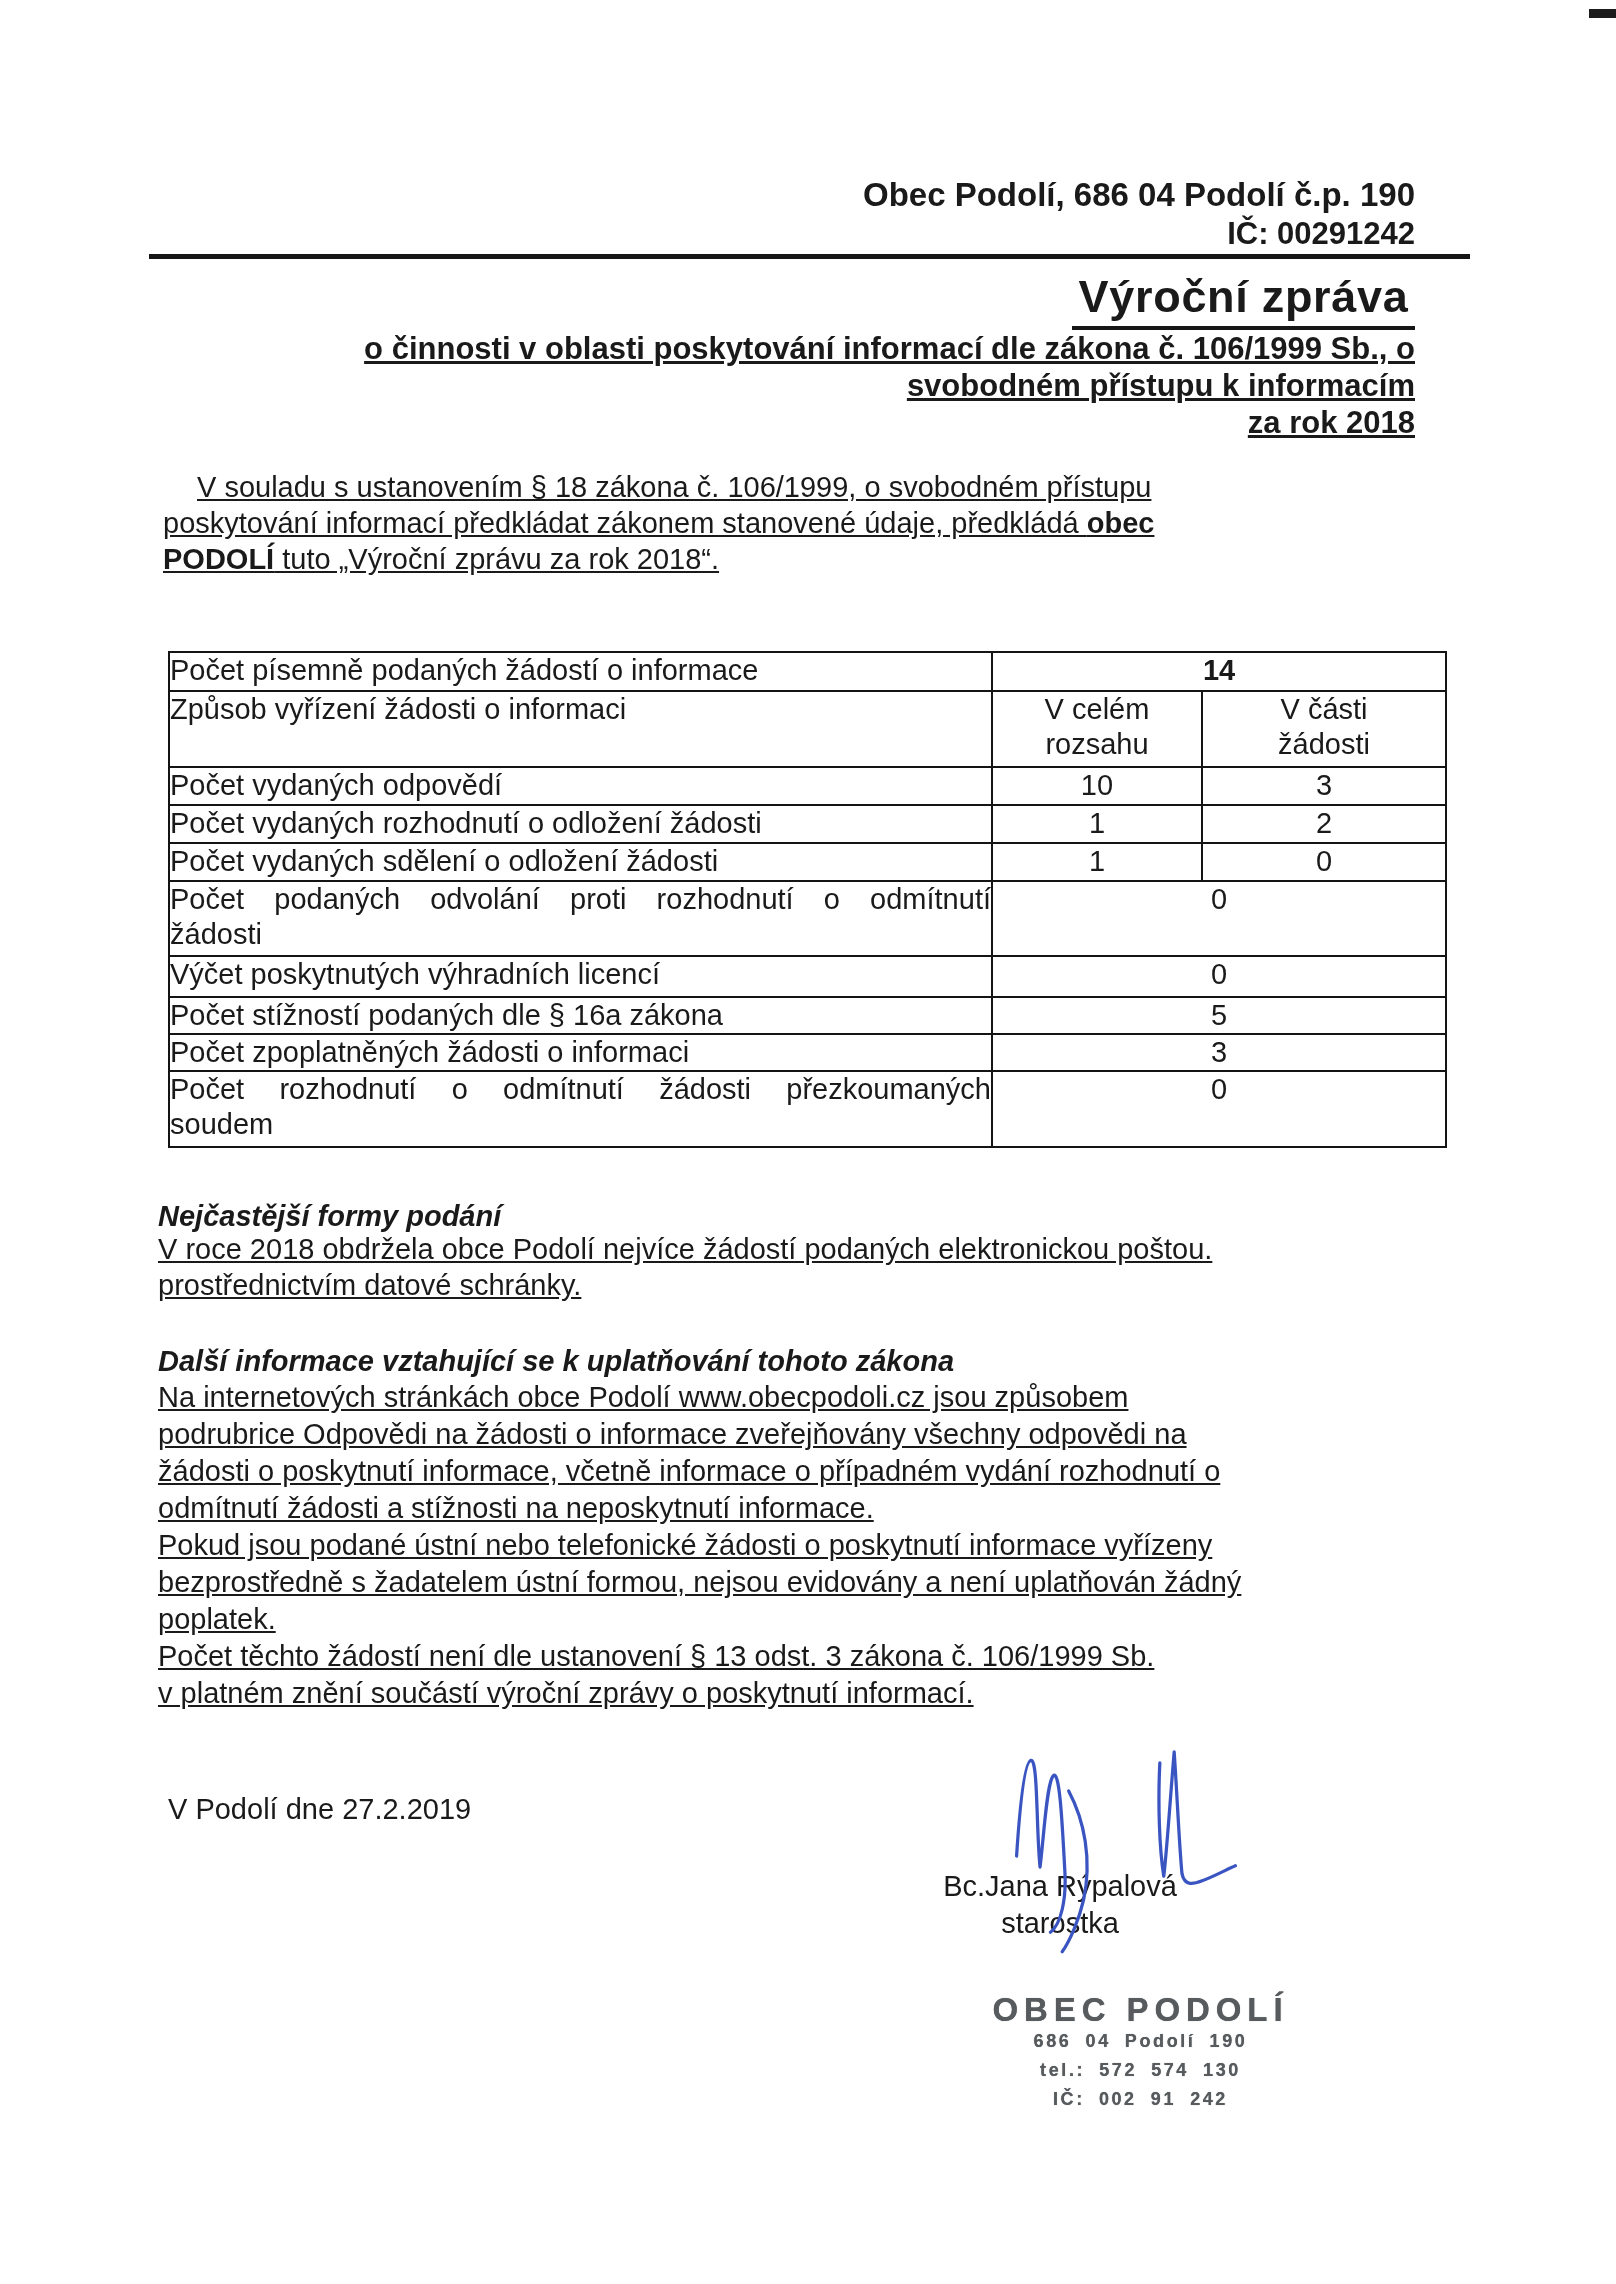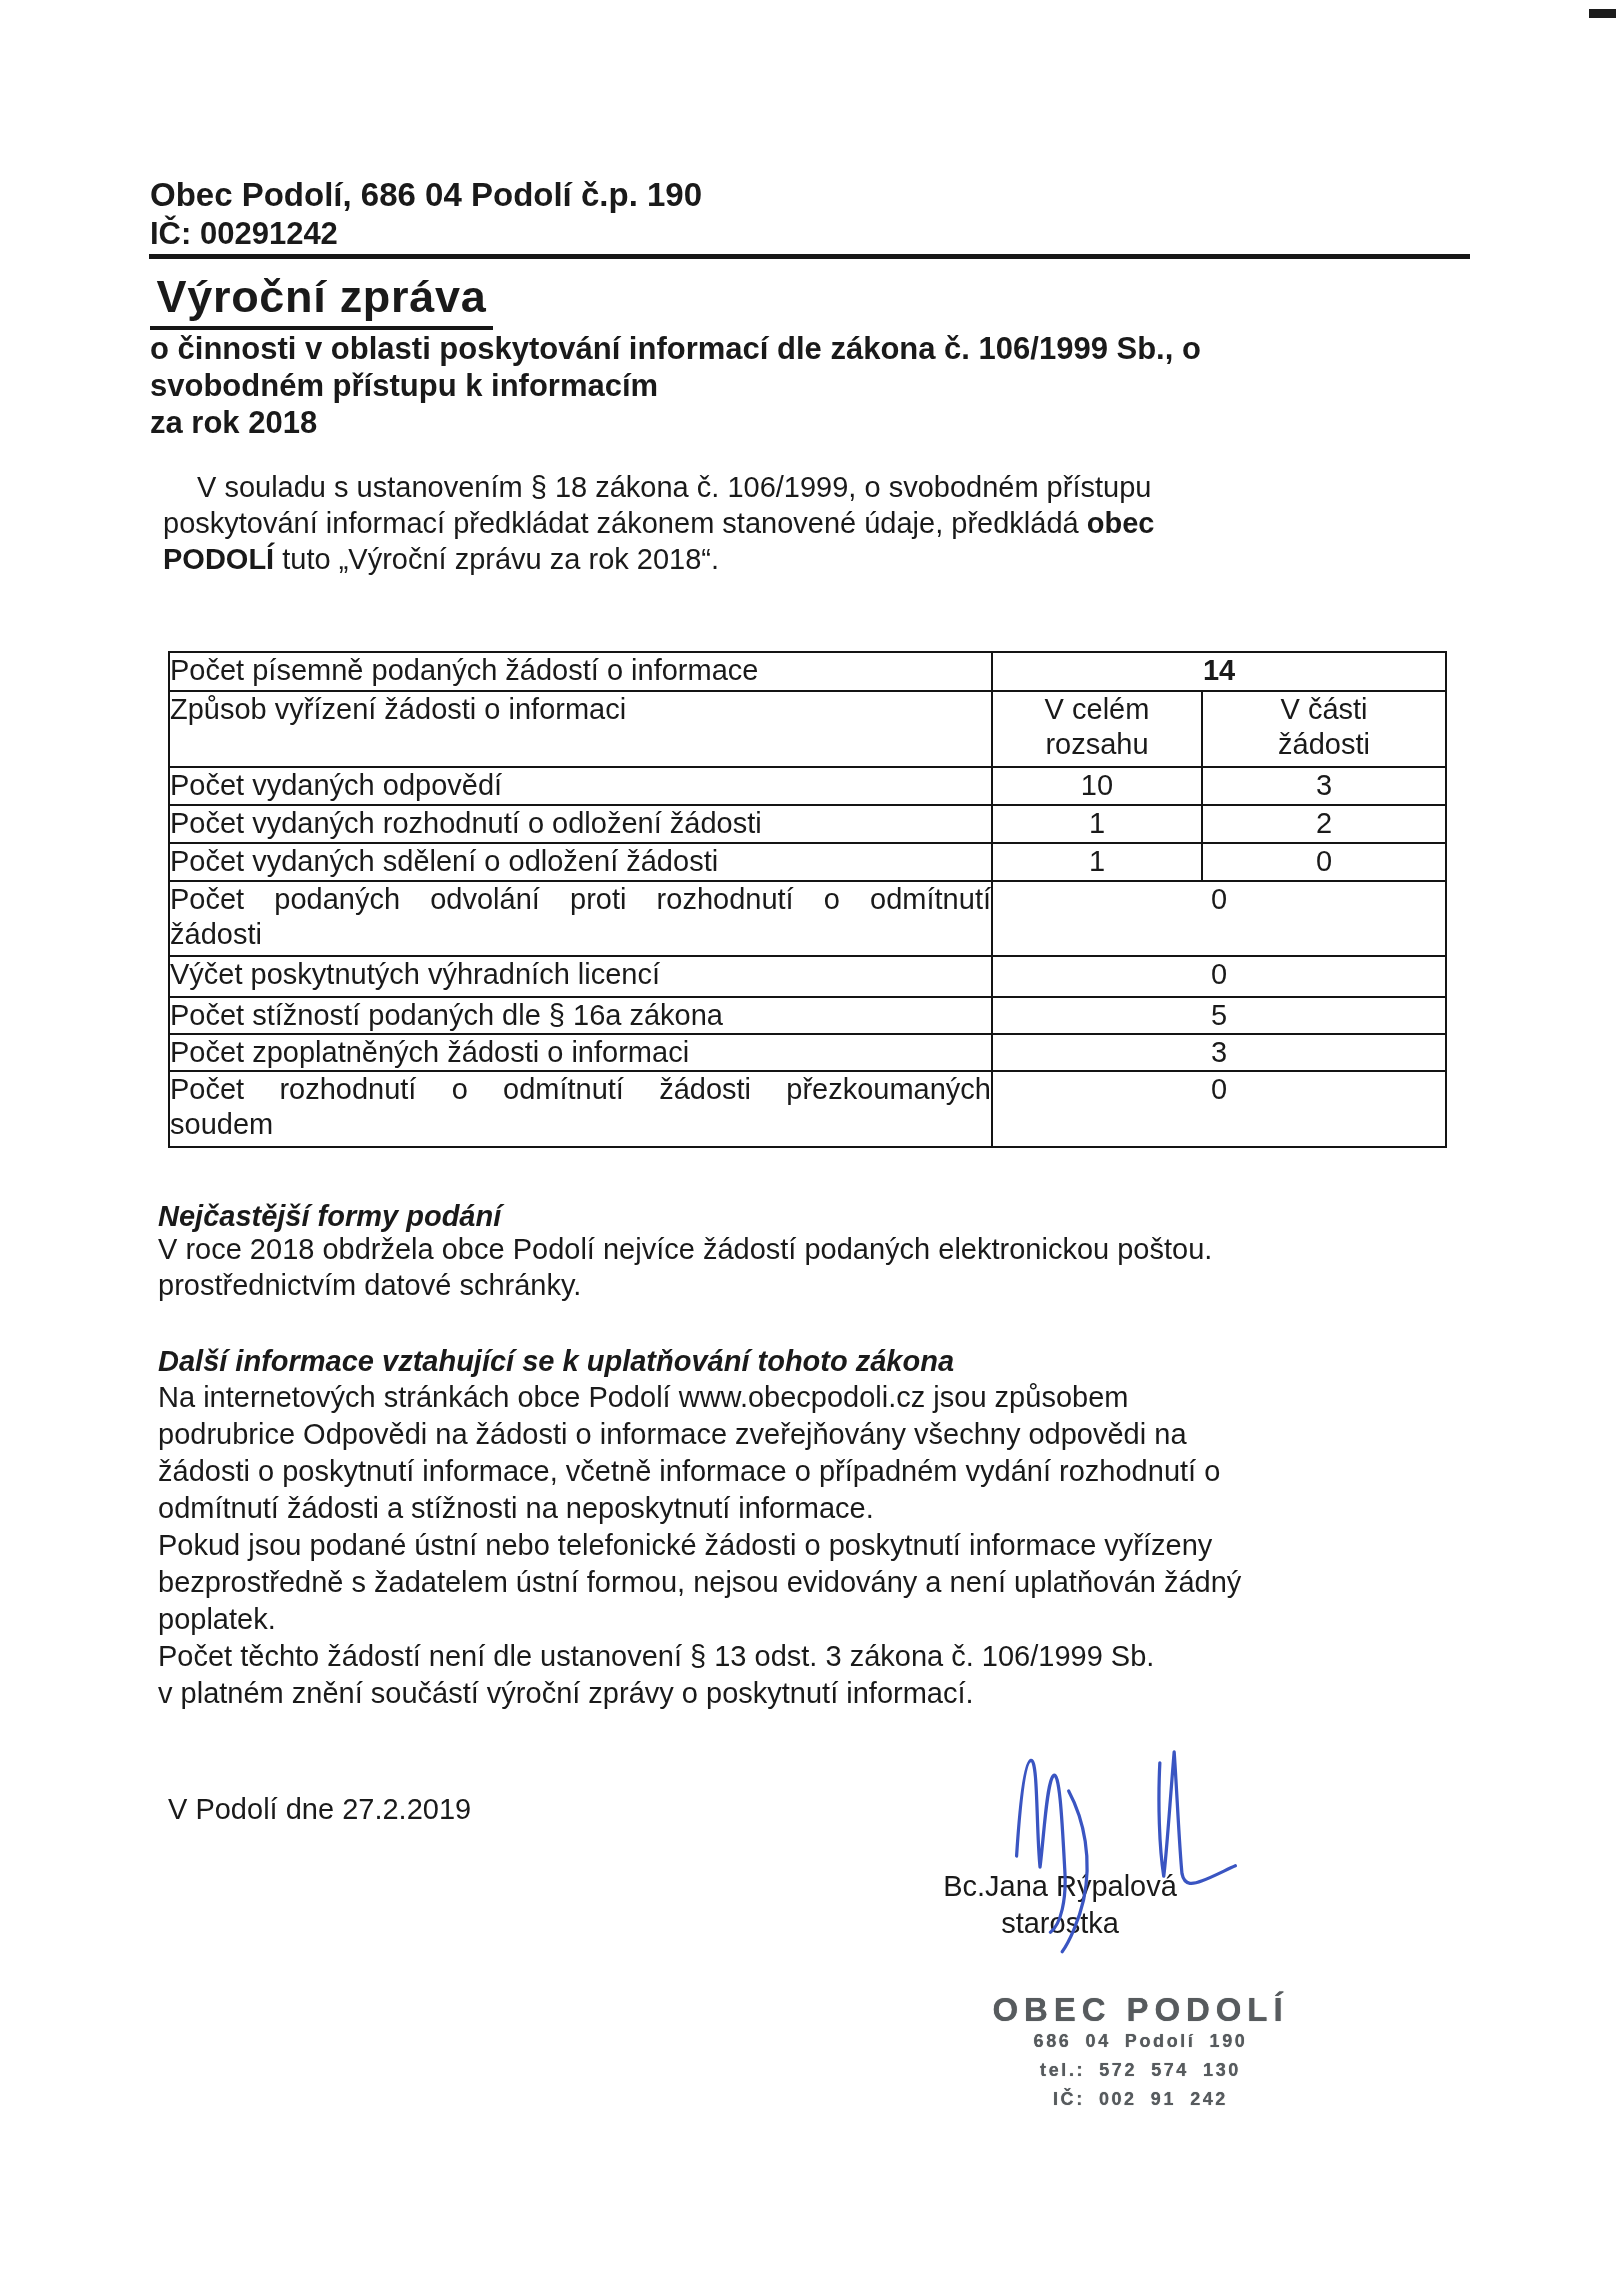--- a/index.html
+++ b/index.html
@@ -14,34 +14,34 @@
     background:#ffffff;color:var(--ink);
     font-family:"Liberation Sans", sans-serif;
     overflow:hidden;
   }
   .abs{position:absolute;}
 
   
   .corner-mark{left:1589px;top:8.5px;width:29px;height:9.8px;background:#1c1c1c;}
 
   
-  .head-center{left:150px;width:1271px;text-align:left;}
+  .head-center{left:144px;width:1271px;text-align:right;}
   .org-line{top:175px;font-size:33px;font-weight:bold;line-height:39px;}
   .ic-line{top:215px;font-size:31px;font-weight:bold;line-height:38px;}
   .rule{left:149px;top:254px;width:1321px;height:4.6px;background:var(--rule);}
   .title-wrap{top:271px;}
   .doc-title{display:inline-block;font-size:45px;font-weight:bold;letter-spacing:0.7px;
     padding:0 6.5px 3.3px 6.5px;border-bottom:4.6px solid var(--rule);}
   .subtitle{top:330px;font-size:31px;font-weight:bold;line-height:37px;}
 
   
   .intro{left:163px;top:469px;width:1278px;font-size:29px;line-height:36px;}
   .intro .line:first-child{text-indent:34px;}
   .b{font-weight:bold;}
-  .line{white-space:pre-wrap;}
+  .line{white-space:pre-wrap;text-decoration:underline;}
 
   
   table.stats{left:168px;top:651px;width:1276px;border-collapse:collapse;table-layout:fixed;
     font-size:29px;position:absolute;}
   table.stats td{border:2.6px solid #141414;vertical-align:top;padding:0;overflow:hidden;}
   td.lbl{padding:3.3px 7.8px 0 9px;line-height:35px;}
   td.val{text-align:center;line-height:35px;padding-top:3.3px;}
   tr.h60{height:39px;}  tr.h117{height:76px;} tr.h59{height:38px;margin-left:26px;}
   tr.h115{height:75px;} tr.h63{height:41px;}  tr.h57{height:37px;}
   .justify{text-align:justify;text-align-last:justify;}

